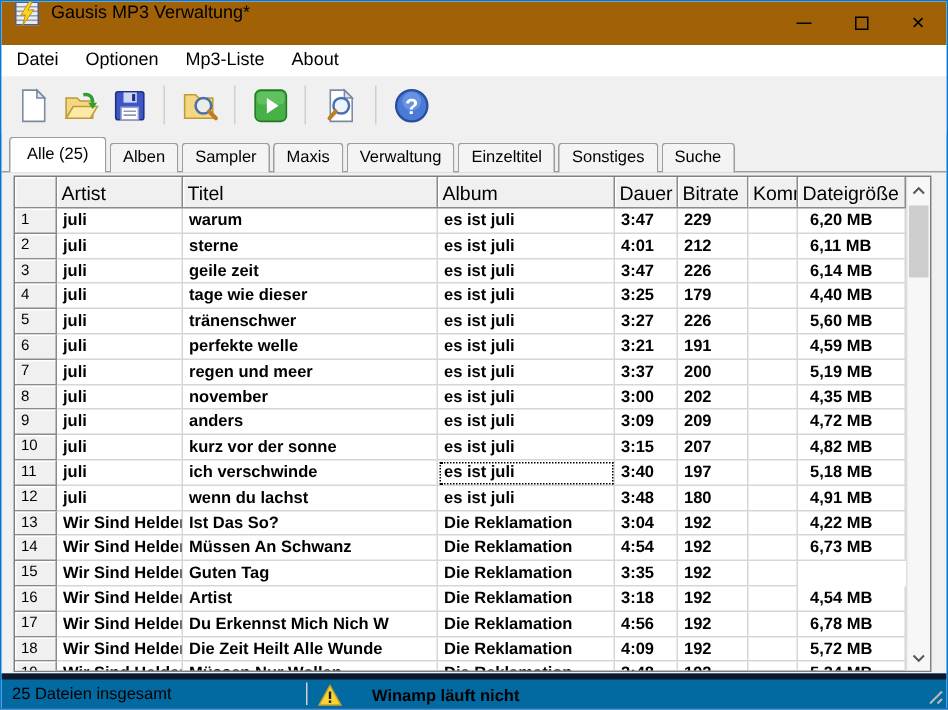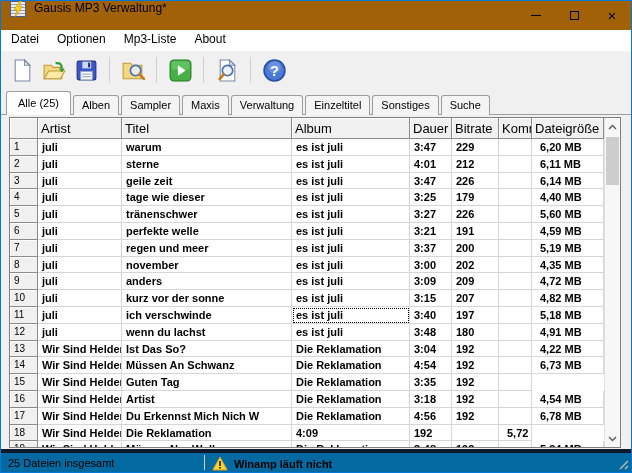--- a/index.html
+++ b/index.html
@@ -64,21 +64,21 @@
   .cell.focused { outline:1px dotted #000; outline-offset:-2px; }
   
   .vscroll { position:absolute; right:0; top:0; width:16px; height:100%; background:#f7f7f7; border-left:1px solid #e0e0e0; }
   .sb-btn { position:absolute; left:0; width:15px; height:17px; display:flex; align-items:center; justify-content:center; background:#f7f7f7; }
   .sb-up { top:0; } .sb-down { bottom:0; }
   .sb-thumb { position:absolute; left:1px; top:19px; width:13px; height:48px; background:#cdcdcd; }
   
   .statusbar { position:absolute; left:0; top:448px; width:630px; height:23px; background:#0369a1; border-top:4px solid #0f172a; }
   .status-left { position:absolute; left:7px; top:4px; font-size:11px; color:#000; }
   .status-sep { position:absolute; left:203px; top:2px; bottom:2px; width:1px; background:#d0d0d0; }
-  .status-warn { position:absolute; left:211px; top:3px; display:flex; align-items:center; gap:6px; }
+  .status-warn { position:absolute; left:211px; top:3px; display:flex; align-items:center; gap:20px; }
   .status-warn .txt { font-size:11px; font-weight:700; color:#000; }
   .resize-grip { position:absolute; right:2px; bottom:2px; }
 </style>
 </head>
 <body>
 
 <div class="window">
 
   <div class="titlebar">
     <svg class="app-icon" viewBox="0 0 16 16">
@@ -365,20 +365,21 @@
             <div class="cell col-titel">Du Erkennst Mich Nich W</div>
             <div class="cell col-album">Die Reklamation</div>
             <div class="cell col-dauer">4:56</div>
             <div class="cell col-bitrate">192</div>
             <div class="cell col-komm"></div>
             <div class="cell col-groesse">6,78 MB</div>
           </div>
           <div class="trow">
             <div class="cell-num col-num">18</div>
             <div class="cell col-artist">Wir Sind Helden</div>
+            <div class="cell col-titel">Die Zeit Heilt Alle Wunde</div>
             <div class="cell col-album">Die Reklamation</div>
             <div class="cell col-dauer">4:09</div>
             <div class="cell col-bitrate">192</div>
             <div class="cell col-komm"></div>
             <div class="cell col-groesse">5,72 MB</div>
           </div>
           <div class="trow">
             <div class="cell-num col-num">19</div>
             <div class="cell col-artist">Wir Sind Helden</div>
             <div class="cell col-titel">Müssen Nur Wollen</div>

